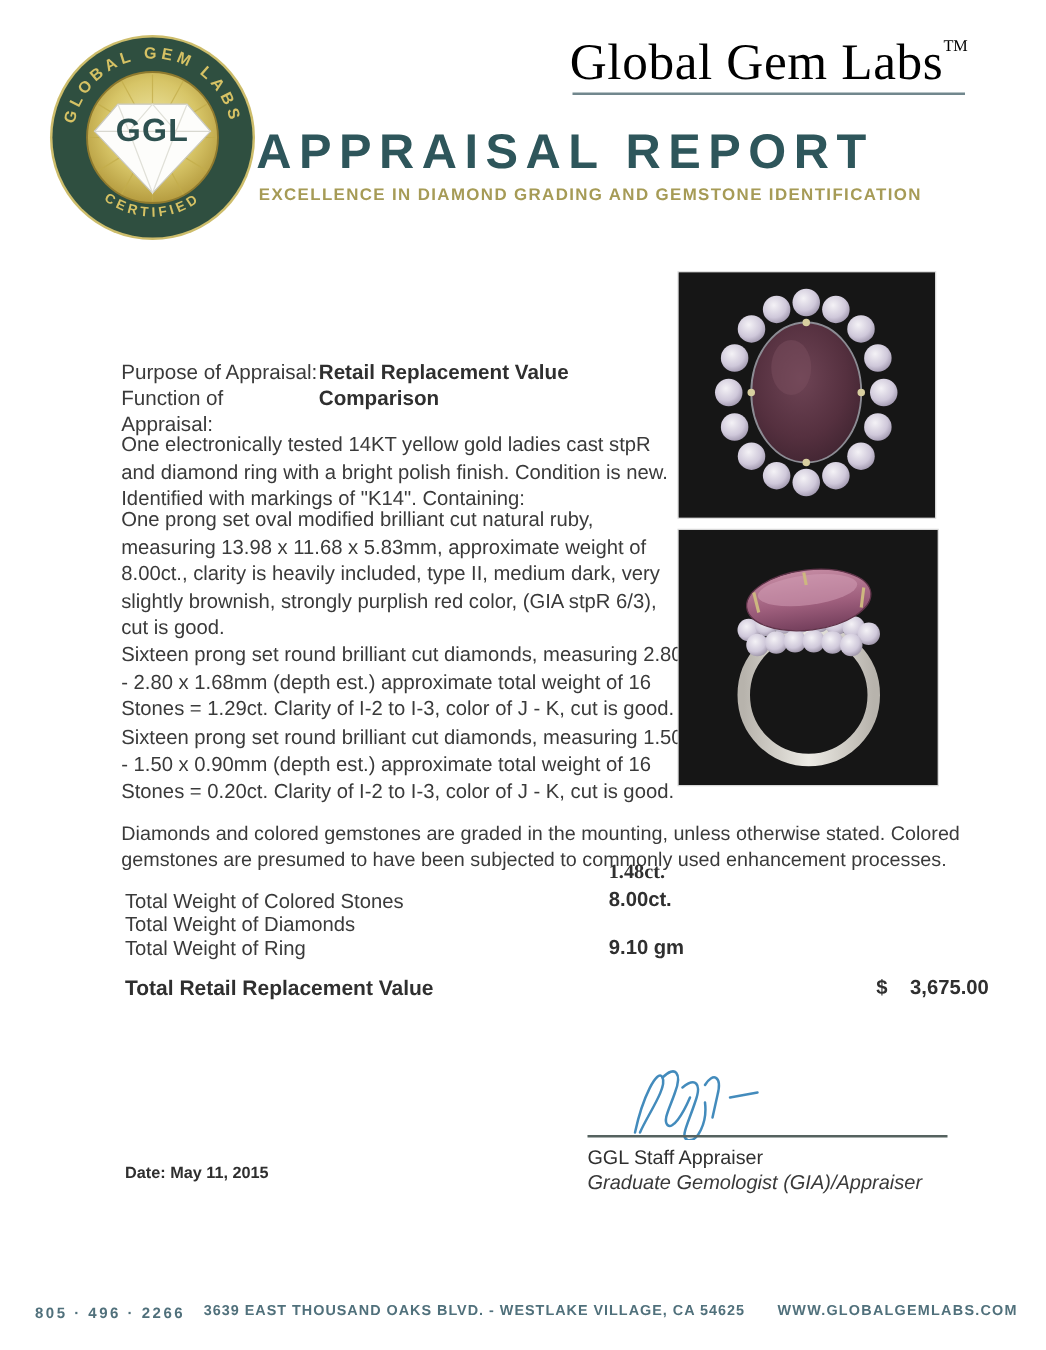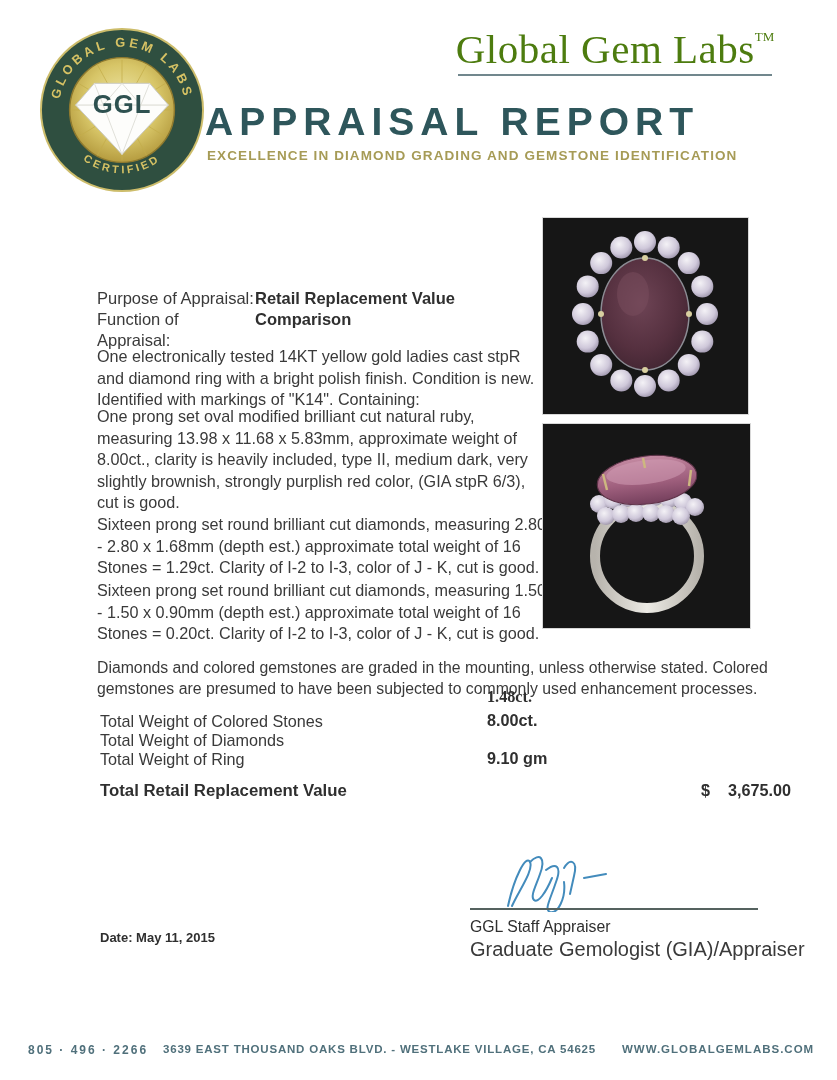--- a/index.html
+++ b/index.html
@@ -5,21 +5,21 @@
   html,body{margin:0;padding:0;background:#e8e8e8;}
   .page{
     position:relative;width:837px;height:1080px;background:#ffffff;
     margin:0 auto;overflow:hidden;
     font-family:"Liberation Sans",sans-serif;color:#333;
   }
   
   .seal{position:absolute;left:38px;top:26px;width:168px;height:168px;}
   .brand{position:absolute;left:450px;top:28px;width:330px;text-align:center;}
   .brand-name{
-    font-family:"Liberation Serif",serif;font-size:41px;color:#4d7c0f;
+    font-family:"Liberation Serif",serif;font-size:41px;color:#000000;
     line-height:1.05;letter-spacing:.5px;white-space:nowrap;
   }
   .brand-tm{font-size:13px;vertical-align:22px;letter-spacing:0;}
   .brand-rule{height:0;border-bottom:2px solid #71878d;margin:3px 8px 5px 8px;}
   .brand-sub{
     font-size:17px;font-weight:700;letter-spacing:6.5px;color:#42616b;white-space:nowrap;
   }
   .report-title{
     position:absolute;left:205px;top:100px;font-size:39px;font-weight:700;
     letter-spacing:6px;color:#2e565b;white-space:nowrap;
@@ -47,21 +47,21 @@
   
   .tot-label{position:absolute;left:100px;font-size:16.2px;color:#3a3a3a;}
   .tot-value{position:absolute;left:487px;font-size:16.2px;font-weight:700;color:#2f2f2f;}
   .grand-label{position:absolute;left:100px;top:781px;font-size:16.8px;font-weight:700;color:#2f2f2f;}
   .grand-cur{position:absolute;left:701px;top:781px;font-size:16.2px;font-weight:700;color:#2f2f2f;}
   .grand-val{position:absolute;left:728px;top:781px;font-size:16.2px;font-weight:700;color:#2f2f2f;}
   
   .sig-squiggle{position:absolute;left:500px;top:848px;width:190px;height:64px;}
   .sig-line{position:absolute;left:470px;top:908px;width:288px;border-top:2px solid #55625f;}
   .sig-name{position:absolute;left:470px;top:918px;font-size:15.8px;font-weight:400;color:#2f2f2f;}
-  .sig-title{position:absolute;left:470px;top:938px;font-size:20px;color:#3a3a3a;}
+  .sig-title{position:absolute;left:470px;top:938px;font-size:16px;font-style:italic;color:#3a3a3a;}
   .date-line{position:absolute;left:100px;top:930px;font-size:13px;font-weight:700;color:#2f2f2f;}
   
   .footer-phone{position:absolute;left:28px;top:1043px;font-size:12px;font-weight:700;letter-spacing:2px;color:#50707b;}
   .footer-address{position:absolute;left:163px;top:1043px;font-size:11.5px;font-weight:700;letter-spacing:.8px;color:#50707b;}
   .footer-web{position:absolute;left:622px;top:1043px;font-size:11.5px;font-weight:700;letter-spacing:1px;color:#50707b;}
 </style>
 </head>
 <body>
 
 <div class="page">

